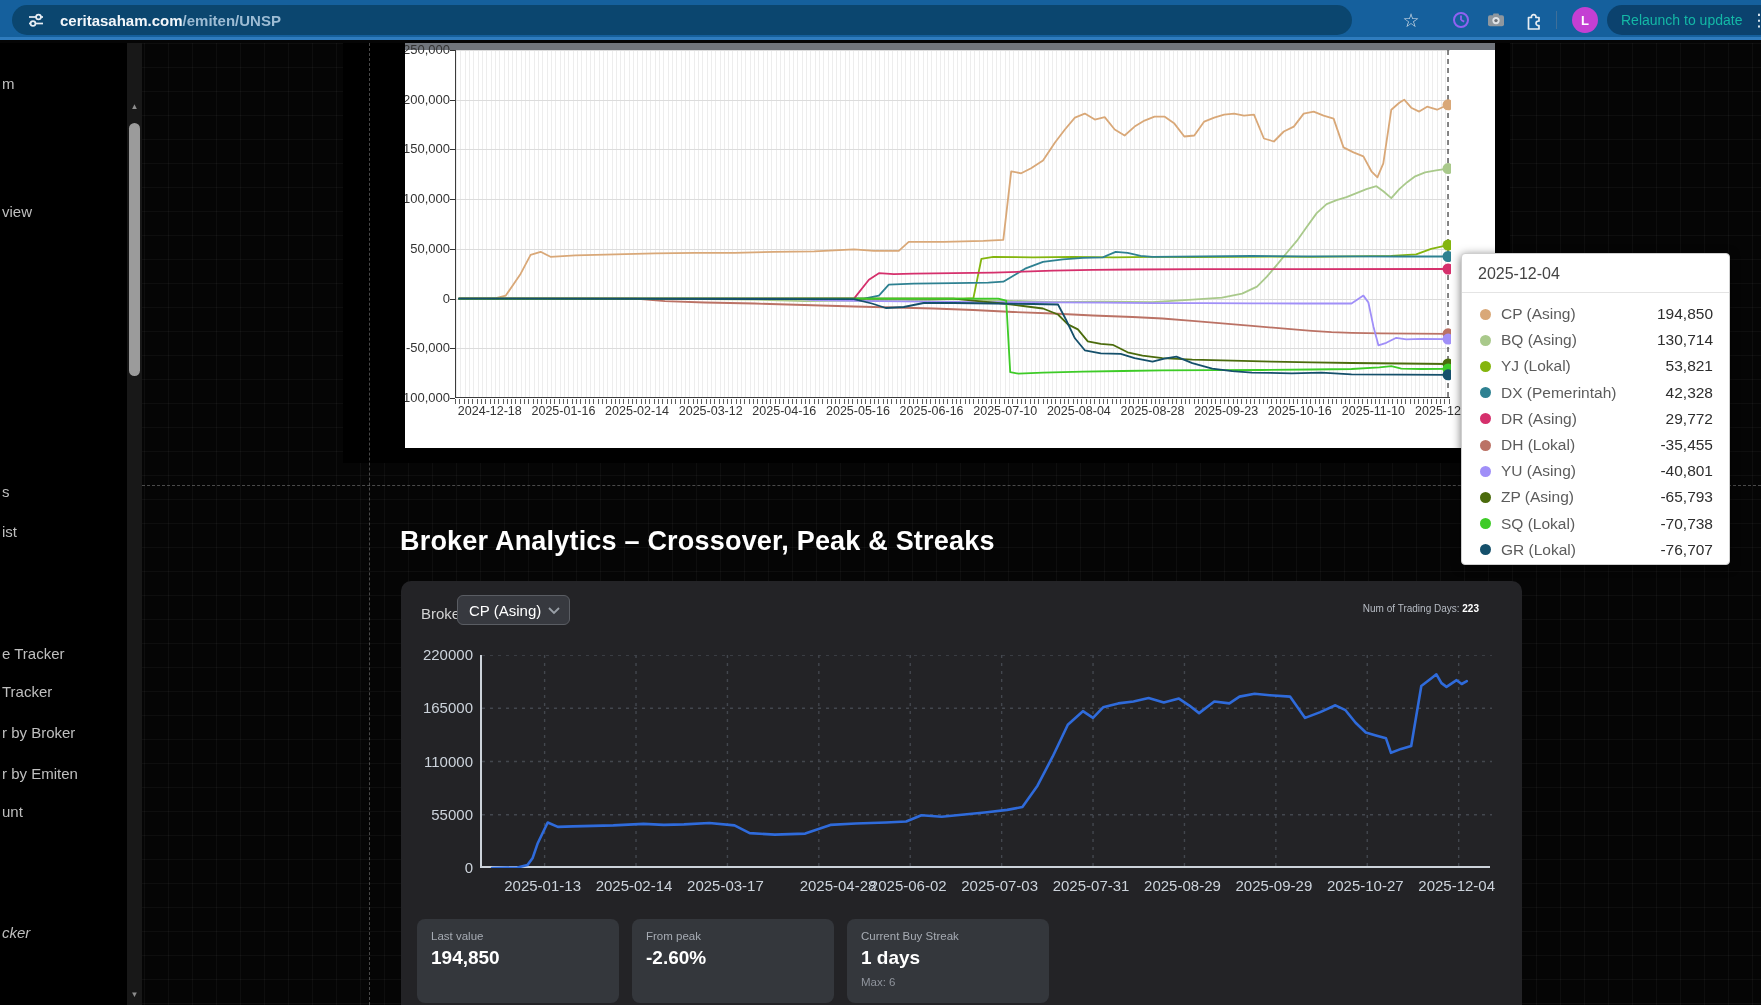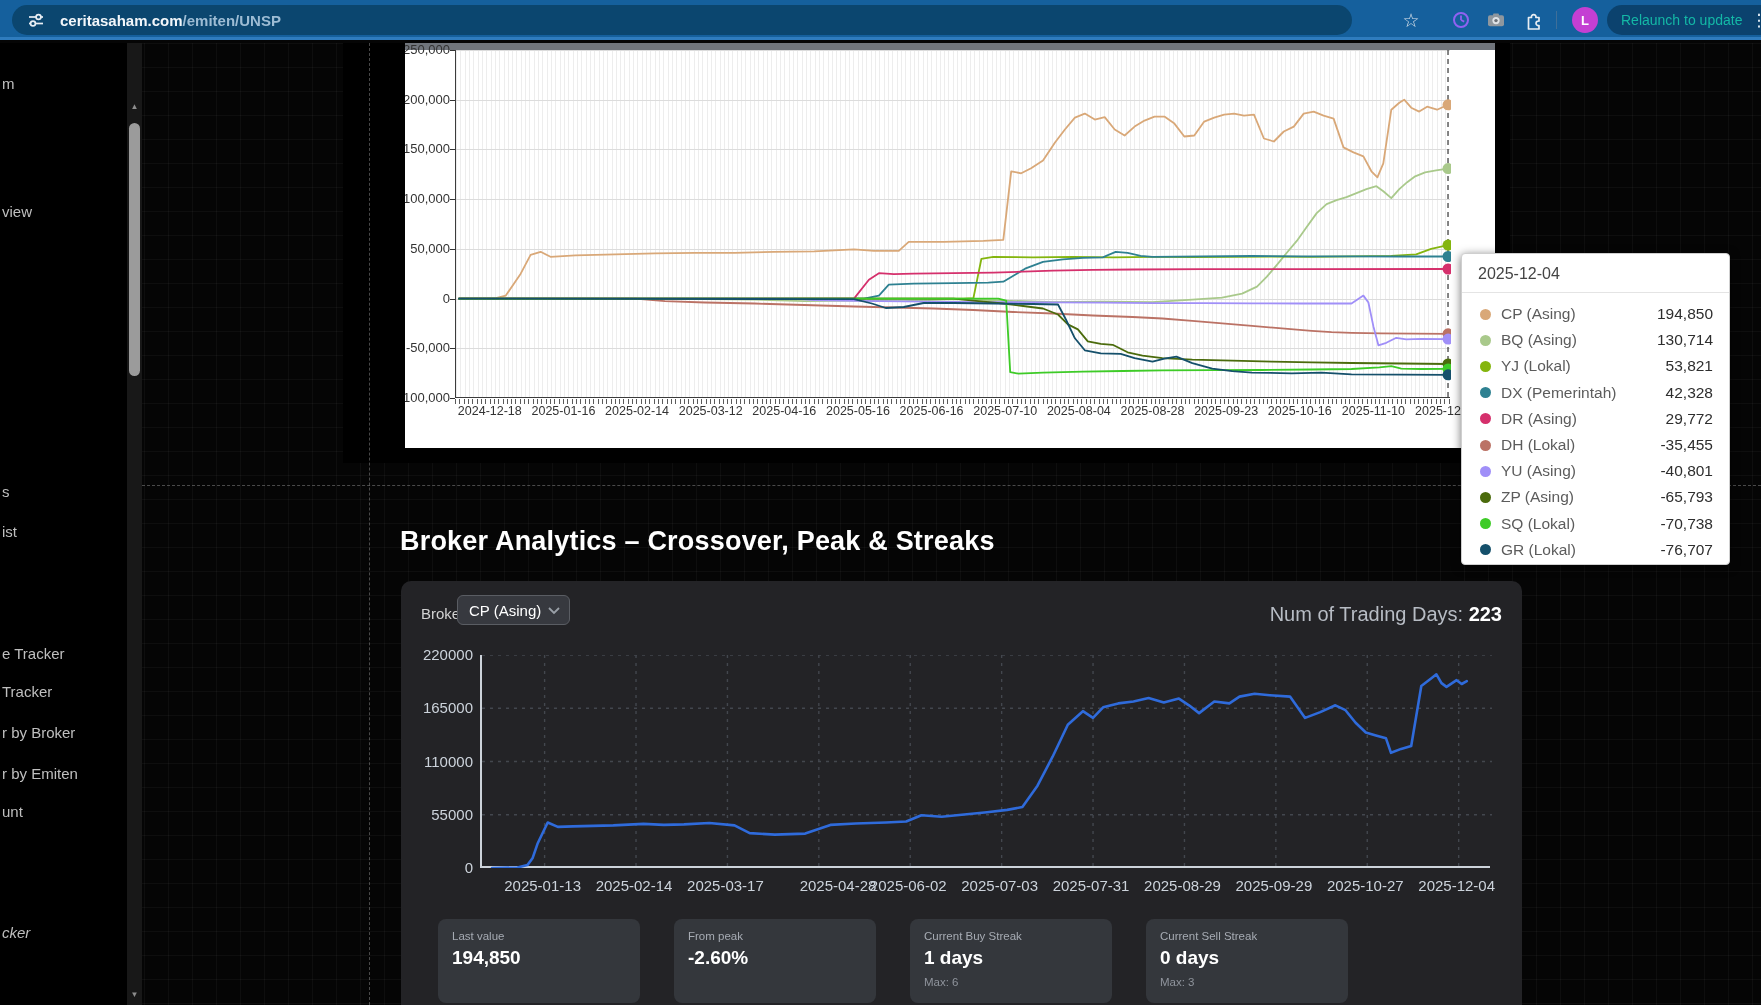--- a/index.html
+++ b/index.html
@@ -79,30 +79,30 @@
   
   .heading{position:absolute;left:400px;top:483px;margin:0;color:#fff;font-size:27px;
            font-weight:bold;letter-spacing:.2px;z-index:2;white-space:nowrap;}
   .card{position:absolute;left:401px;top:538px;width:1121px;height:434px;background:#232326;
         border-radius:10px 10px 0 0;z-index:2;}
   .broker-lab{position:absolute;left:20px;top:24px;color:#d2d2d2;font-size:15px;}
   .select{position:absolute;left:56px;top:14px;width:113px;height:30px;background:#37393f;
           border:1px solid #5a5d63;border-radius:6px;display:flex;align-items:center;
           padding:0 8px 0 11px;cursor:pointer;}
   .select span{color:#fff;font-size:15px;flex:1;}
-  .days{position:absolute;right:20px;top:22px;font-size:20px;color:#b7bcc4;white-space:nowrap;text-align:center;}
+  .days{position:absolute;right:43px;top:22px;font-size:10px;color:#b7bcc4;white-space:nowrap;text-align:center;}
   .days b{color:#fff;font-weight:bold;}
 
   .bylab span{position:absolute;width:72px;text-align:right;color:#ccd3db;font-size:15px;}
   .bplot{position:absolute;left:79px;top:74px;width:1010px;height:213px;
          border-left:2px solid #cdd3da;border-bottom:2px solid #cdd3da;}
   .bxlab span{position:absolute;transform:translateX(-50%);color:#ccd3db;font-size:15px;top:296px;white-space:nowrap;}
 
   .stats{position:absolute;left:16px;top:338px;display:flex;gap:13px;}
-  .stat{width:202px;height:84px;background:#34373c;border-radius:8px;padding:11px 14px;margin-left:21px;}
+  .stat{width:202px;height:84px;background:#34373c;border-radius:8px;padding:11px 14px;}
   .stat .sl{color:#a6abb3;font-size:11.5px;}
   .stat .sv{color:#fff;font-size:19px;font-weight:bold;margin-top:5px;}
   .stat .ss{color:#8f949c;font-size:11.5px;margin-top:7px;}
 </style>
 </head>
 <body>
 
 <div class="screen">
 
   <header class="topbar">
@@ -354,21 +354,16 @@
           </div>
           <div class="stat">
             <div class="sl">From peak</div>
             <div class="sv">-2.60%</div>
           </div>
           <div class="stat">
             <div class="sl">Current Buy Streak</div>
             <div class="sv">1 days</div>
             <div class="ss">Max: 6</div>
           </div>
-          <div class="stat">
-            <div class="sl">Current Sell Streak</div>
-            <div class="sv">0 days</div>
-            <div class="ss">Max: 3</div>
-          </div>
         </div>
     </section>
   </div>
 </div>
 
 </body></html>

